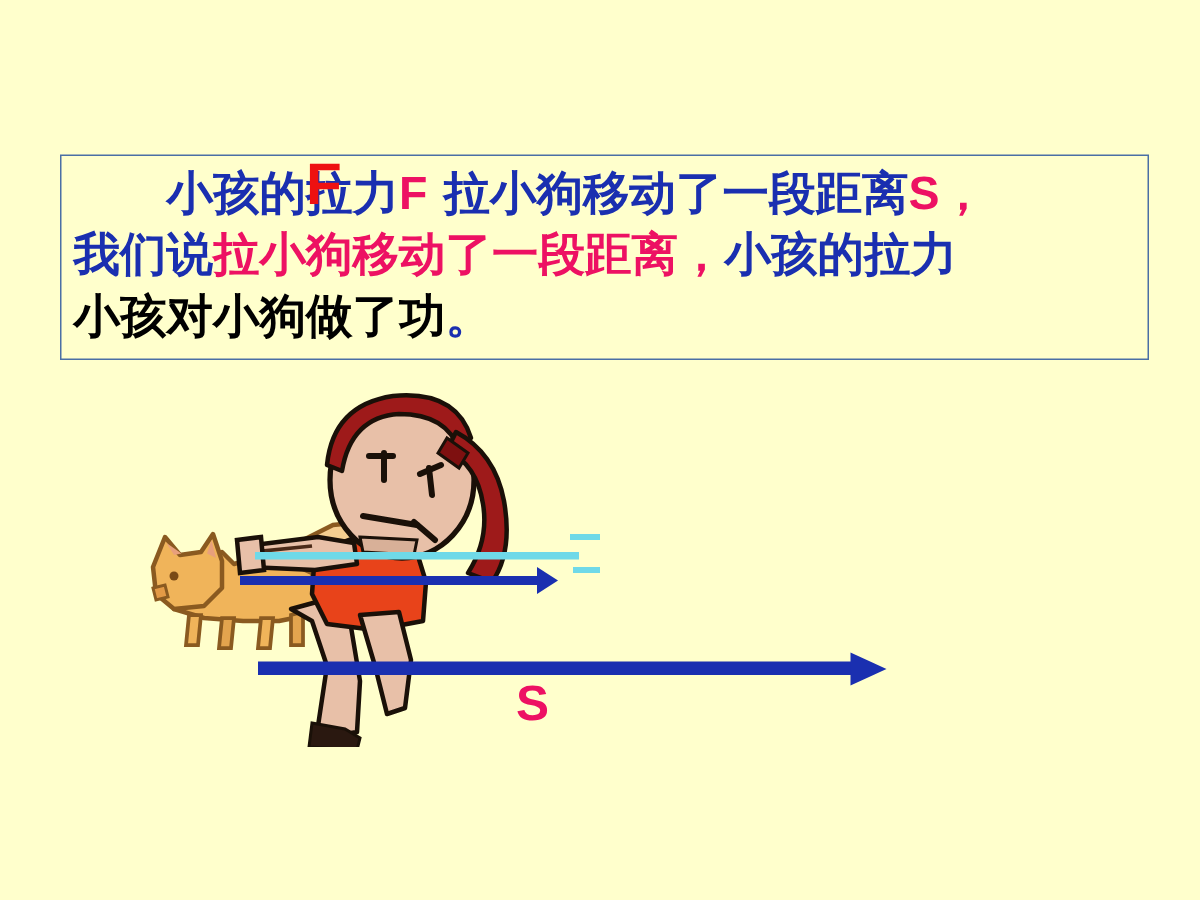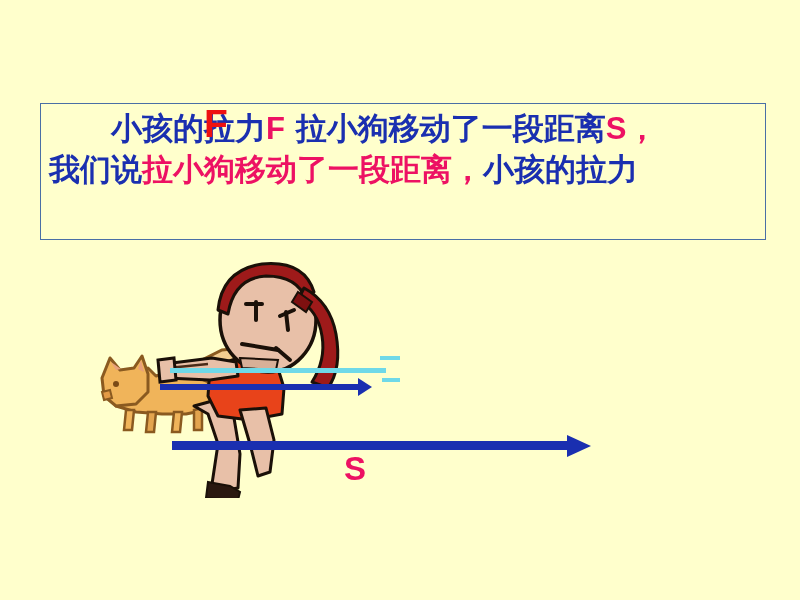--- a/index.html
+++ b/index.html
@@ -164,20 +164,23 @@
   <div id="text-box">
 
     <div class="tline l1">
       <span class="blue">小孩的拉力</span><span class="pink lat">F</span><span class="blue"> 拉小狗移动了一段距离</span><span class="pink lat">S</span><span class="pink">，</span>
     </div>
 
     <div class="tline l2">
       <span class="blue">我们说</span><span class="pink">拉小狗移动了一段距离，</span><span class="blue">小孩的拉力</span>
     </div>
 
+    <div class="tline l3">
+      <span class="black">小孩对小狗做了功</span><span class="blue">。</span>
+    </div>
 
   </div>
 
   <div id="illustration">
 
     <svg width="520" height="240" viewBox="0 0 520 240">
 
       <g>
 
         <path d="M96 118 L112 102 L132 92 L152 90 L168 96 L160 108 L142 110 L122 118 Z" fill="#F5CE90" stroke="#8A5A20" stroke-width="3"></path>

